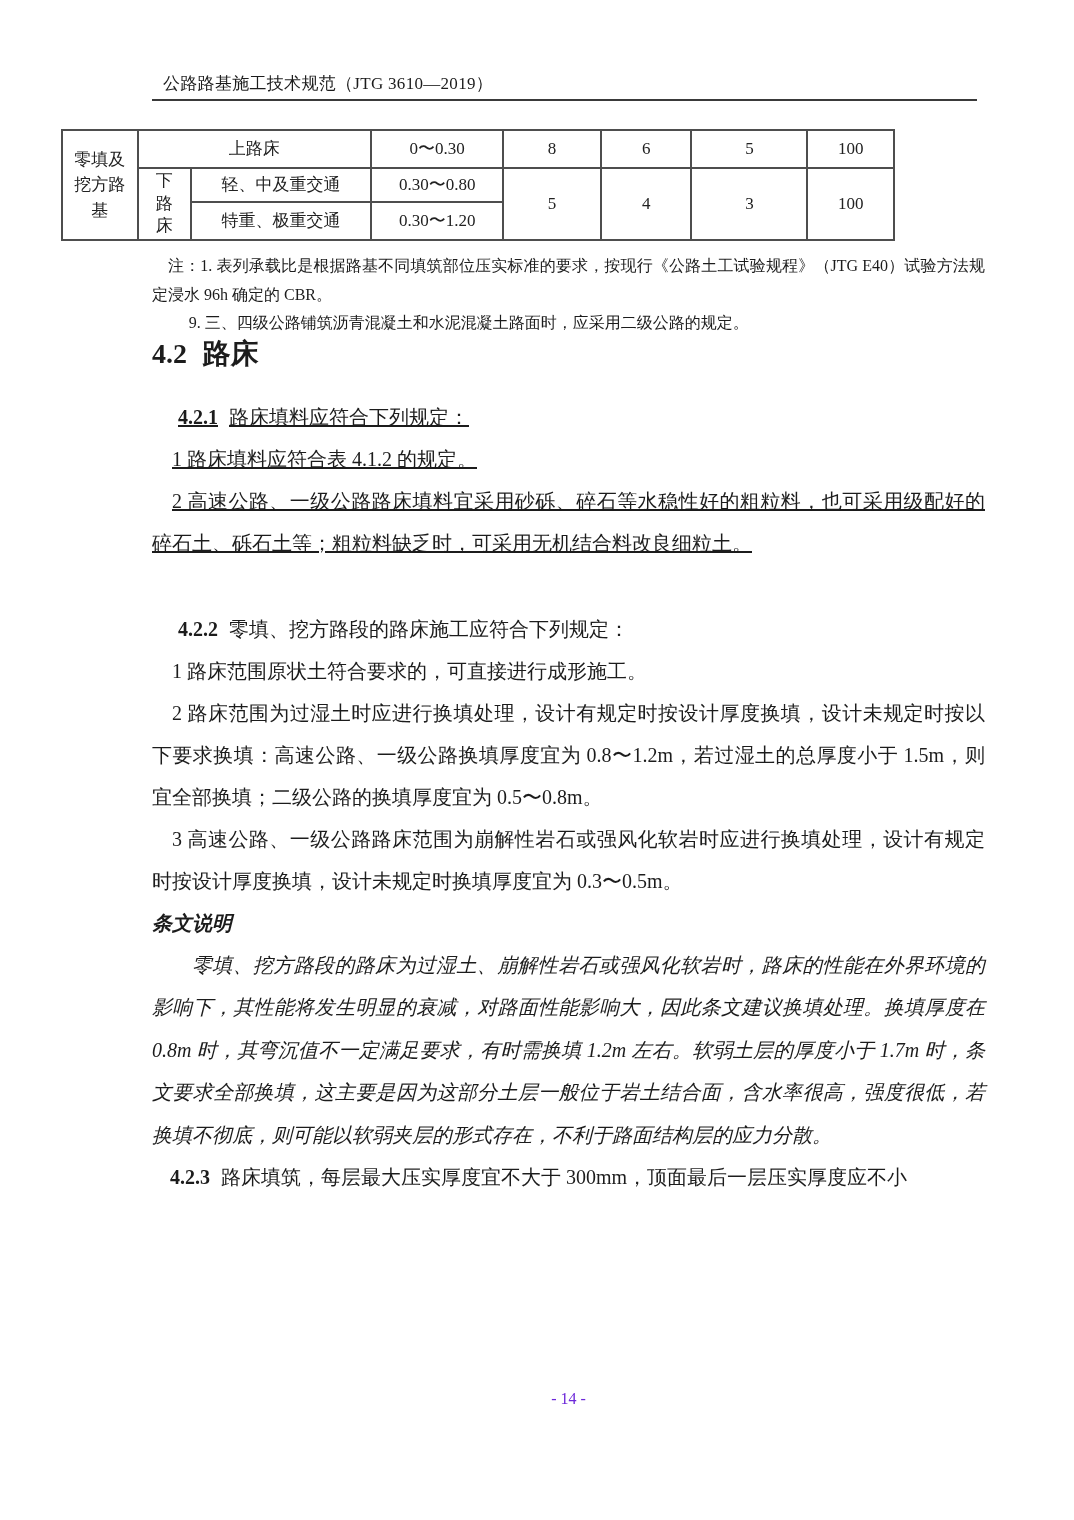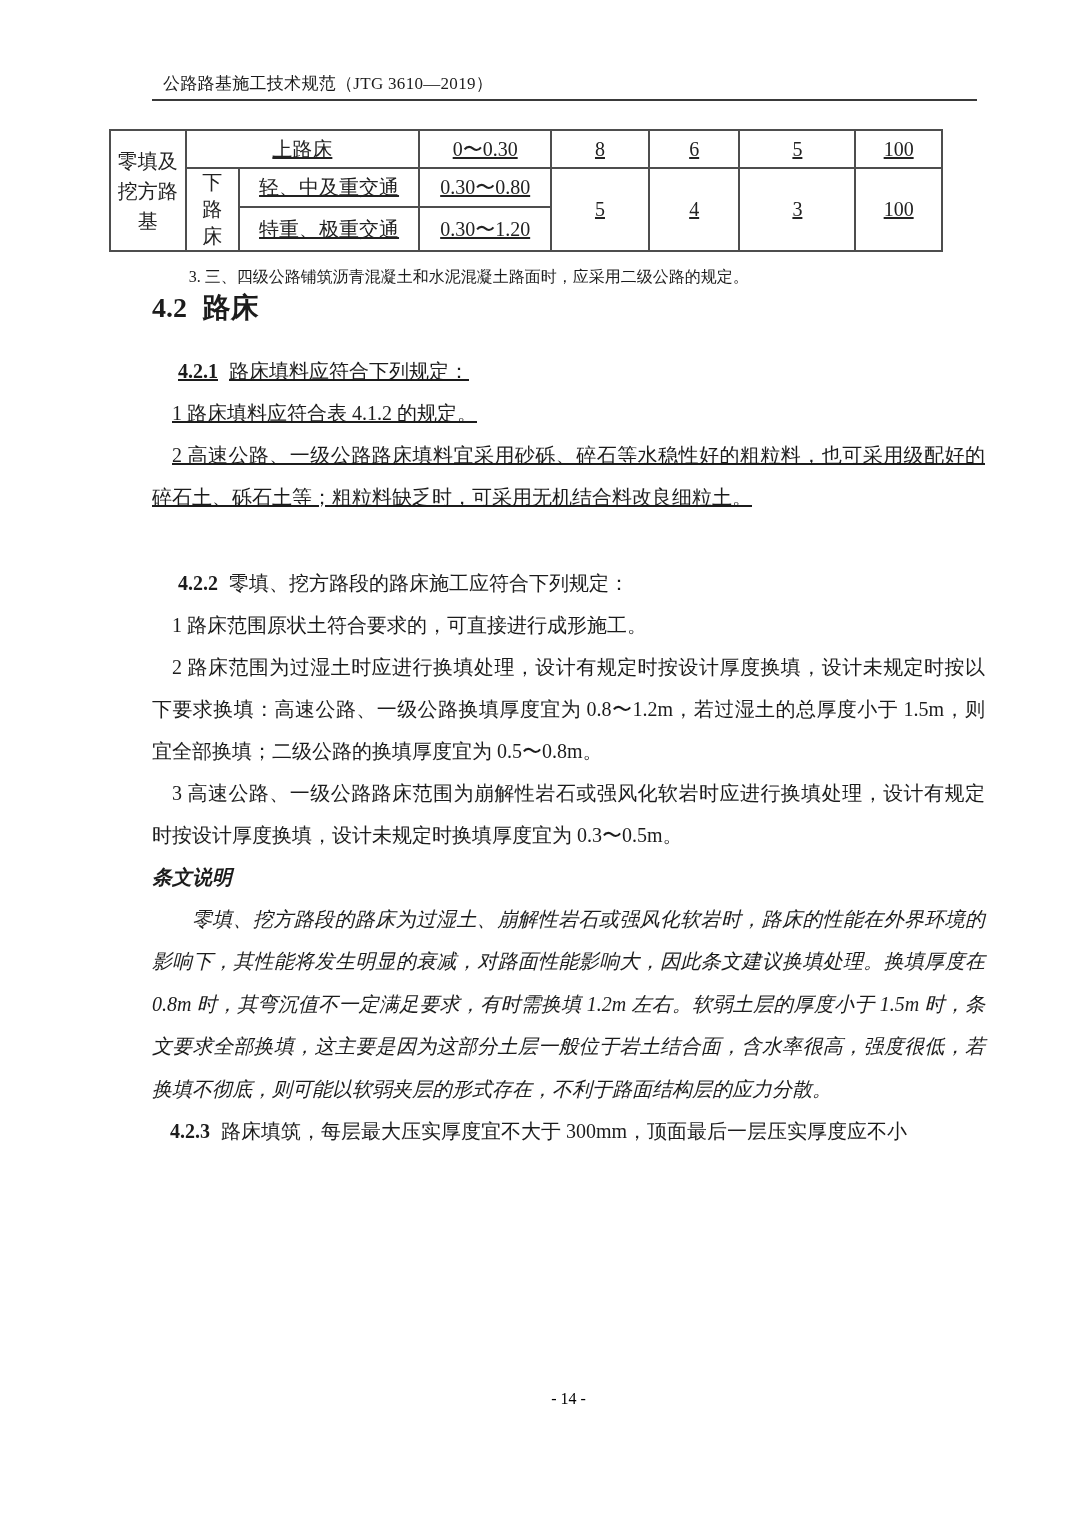--- a/index.html
+++ b/index.html
@@ -15,22 +15,22 @@
     margin: 72px 97px 0 152px;
     border-bottom: 2px solid #3a3a3a;
     padding-bottom: 4px;
     font-size: 17px;
   }
   .doc-header .t { margin-left: 11px; letter-spacing: 0.3px; }
 
   
   table.cbr {
     border-collapse: collapse; table-layout: fixed;
-    margin: 28px 0 0 109px; width: 834px;
-    font-size: 20px; color: #222; text-decoration: underline;
+    margin: 28px 0 0 61px; width: 834px;
+    font-size: 17px; color: #222;
   }
   table.cbr td {
     border: 2px solid #4e4e4e;
     text-align: center; vertical-align: middle;
     padding: 0 2px; line-height: 1.35;
   }
   tr.r1 { height: 38px; } tr.r2 { height: 34px; } tr.r3 { height: 38px; }
   .wrap3 { display: inline-block; width: 3.05em; line-height: 1.5; }
   .vert  { display: inline-block; width: 1.05em; line-height: 1.35; }
 
@@ -59,21 +59,21 @@
   .item { text-indent: 1.0em; }
 
   
   .commentary-title { margin-top: 38px; font-weight: bold; font-style: italic; font-size: 20px; font-family: Liberation Serif, serif; }
   .commentary-body  { font-style: italic; text-indent: 2em; line-height: 42.5px; }
 
   .c423 { margin-top: 36px; text-indent: 0.9em; }
 
   .page-footer {
     position: absolute; left: 152px; top: 1390px; width: 833px;
-    text-align: center; font-size: 16px; color: #000000;
+    text-align: center; font-size: 16px; color: #6d28d9;
   }
 </style>
 </head>
 <body>
 
 <div class="doc-header">
   <span class="t">公路路基施工技术规范（JTG 3610—2019）</span>
 </div>
 
 <table class="cbr">
@@ -107,21 +107,22 @@
       <td rowspan="2">100</td>
     </tr>
     <tr class="r3">
       <td>特重、极重交通</td>
       <td>0.30〜1.20</td>
     </tr>
   </tbody>
 </table>
 
 <div class="notes">
-  <p class="note-sub">3. 三、四级公路铺筑沥青混凝土和水泥混凝土路面时，应采用二级公路的规定。</p>
+  <p class="note-first">注：1. 表列承载比是根据路基不同填筑部位压实标准的要求，按现行《公路土工试验规程》（JTG E40）试验方法规定浸水 96h 确定的 CBR。</p>
+  <p class="note-sub">9. 三、四级公路铺筑沥青混凝土和水泥混凝土路面时，应采用二级公路的规定。</p>
 </div>
 
 <div class="main">
 
   <p class="sec-title">
     <span class="num">4.2</span><span>路床</span>
   </p>
 
   <div class="c421">
     <p class="clause-head">
@@ -134,21 +135,21 @@
   <div class="c422">
     <p class="clause-head">
       <span class="num">4.2.2</span><span>零填、挖方路段的路床施工应符合下列规定：</span>
     </p>
     <p class="item">1 路床范围原状土符合要求的，可直接进行成形施工。</p>
     <p class="item">2 路床范围为过湿土时应进行换填处理，设计有规定时按设计厚度换填，设计未规定时按以下要求换填：高速公路、一级公路换填厚度宜为 0.8〜1.2m，若过湿土的总厚度小于 1.5m，则宜全部换填；二级公路的换填厚度宜为 0.5〜0.8m。</p>
     <p class="item">3 高速公路、一级公路路床范围为崩解性岩石或强风化软岩时应进行换填处理，设计有规定时按设计厚度换填，设计未规定时换填厚度宜为 0.3〜0.5m。</p>
   </div>
 
   <p class="commentary-title">条文说明</p>
-  <p class="commentary-body">零填、挖方路段的路床为过湿土、崩解性岩石或强风化软岩时，路床的性能在外界环境的影响下，其性能将发生明显的衰减，对路面性能影响大，因此条文建议换填处理。换填厚度在 0.8m 时，其弯沉值不一定满足要求，有时需换填 1.2m 左右。软弱土层的厚度小于 1.5m 时，条文要求全部换填，这主要是因为这部分土层一般位于岩土结合面，含水率很高，强度很低，若换填不彻底，则可能以软弱夹层的形式存在，不利于路面结构层的应力分散。</p>
+  <p class="commentary-body">零填、挖方路段的路床为过湿土、崩解性岩石或强风化软岩时，路床的性能在外界环境的影响下，其性能将发生明显的衰减，对路面性能影响大，因此条文建议换填处理。换填厚度在 0.8m 时，其弯沉值不一定满足要求，有时需换填 1.2m 左右。软弱土层的厚度小于 1.7m 时，条文要求全部换填，这主要是因为这部分土层一般位于岩土结合面，含水率很高，强度很低，若换填不彻底，则可能以软弱夹层的形式存在，不利于路面结构层的应力分散。</p>
 
   <p class="clause-head c423">
     <span class="num">4.2.3</span><span>路床填筑，每层最大压实厚度宜不大于 300mm，顶面最后一层压实厚度应不小</span>
   </p>
 
 </div>
 
 <div class="page-footer">- 14 -</div>
 
 </body></html>

